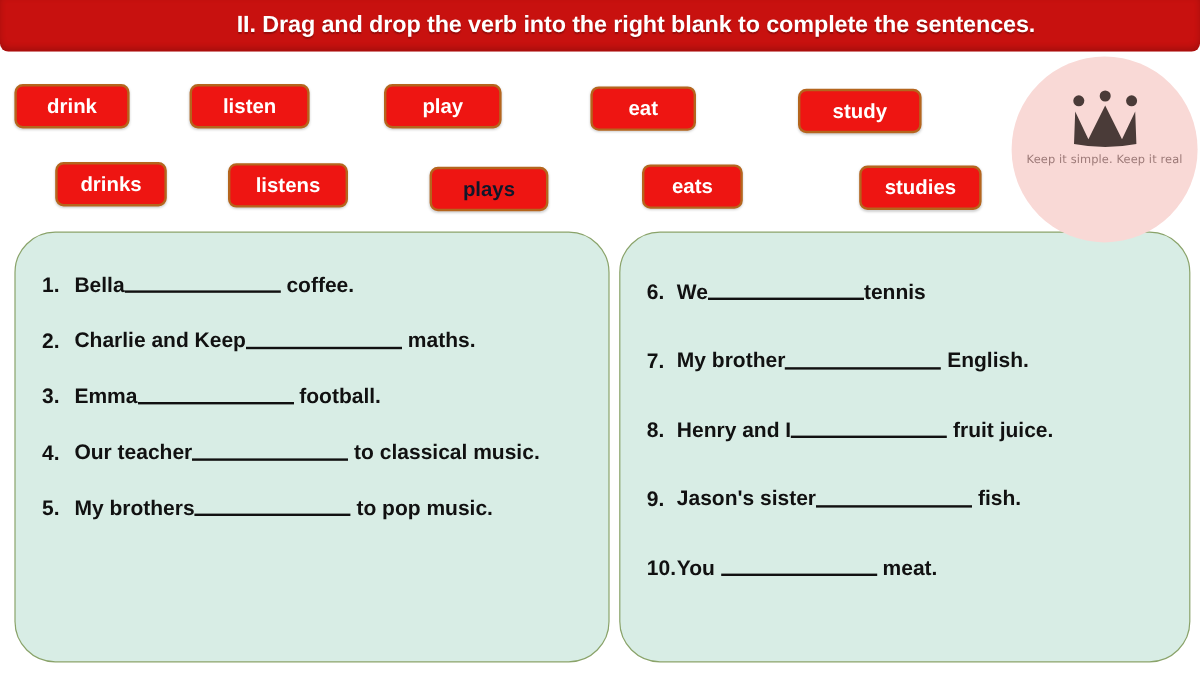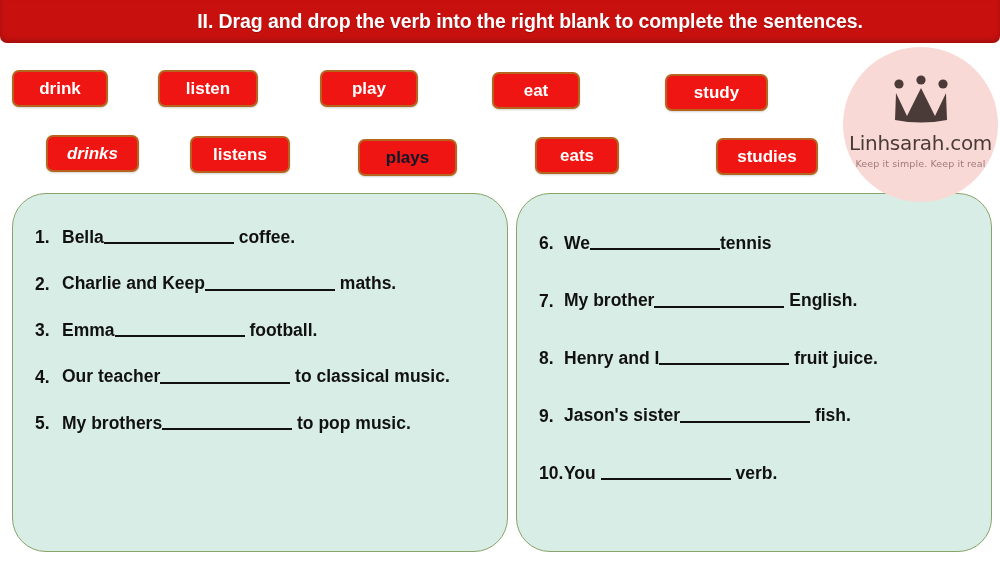--- a/index.html
+++ b/index.html
@@ -149,21 +149,21 @@
 <div id="header-banner">
   <div id="header-title">II. Drag and drop the verb into the right blank to complete the sentences.</div>
 </div>
 
 <div id="word-bank">
     <div class="chip" style="left: 12px; top: 70px; width: 96px; background: rgb(238, 21, 18); border-color: rgb(181, 101, 29); color: rgb(255, 255, 255);">drink</div>
     <div class="chip" style="left: 158px; top: 70px; width: 100px; background: rgb(238, 21, 18); border-color: rgb(181, 101, 29); color: rgb(255, 255, 255);">listen</div>
     <div class="chip" style="left: 320px; top: 70px; width: 98px; background: rgb(238, 21, 18); border-color: rgb(181, 101, 29); color: rgb(255, 255, 255);">play</div>
     <div class="chip" style="left: 492px; top: 72px; width: 88px; background: rgb(238, 21, 18); border-color: rgb(181, 101, 29); color: rgb(255, 255, 255);">eat</div>
     <div class="chip" style="left: 665px; top: 74px; width: 103px; background: rgb(238, 21, 18); border-color: rgb(181, 101, 29); color: rgb(255, 255, 255);">study</div>
-    <div class="chip" style="left: 46px; top: 135px; width: 93px; background: rgb(238, 21, 18); border-color: rgb(181, 101, 29); color: rgb(255, 255, 255); font-style: italic;">drinks</div>
+    <div class="chip" style="left: 46px; top: 135px; width: 93px; background: rgb(238, 21, 18); border-color: rgb(181, 101, 29); color: rgb(255, 255, 255);">drinks</div>
     <div class="chip" style="left: 190px; top: 136px; width: 100px; background: rgb(238, 21, 18); border-color: rgb(181, 101, 29); color: rgb(255, 255, 255);">listens</div>
     <div class="chip" style="left: 358px; top: 139px; width: 99px; background: rgb(238, 21, 18); border-color: rgb(181, 101, 29); color: #0f172a;">plays</div>
     <div class="chip" style="left: 535px; top: 137px; width: 84px; background: rgb(238, 21, 18); border-color: rgb(181, 101, 29); color: rgb(255, 255, 255);">eats</div>
     <div class="chip" style="left: 716px; top: 138px; width: 102px; background: rgb(238, 21, 18); border-color: rgb(181, 101, 29); color: rgb(255, 255, 255);">studies</div>
   </div>
 
 <div class="panel" id="panel-left">
   <div class="sentence-list">
       <div class="sentence">
         <span class="s-num">1.</span>
@@ -201,27 +201,26 @@
       <div class="sentence">
         <span class="s-num">8.</span>
         <span class="s-body"><span class="s-pre">Henry and I</span><span class="s-blank" style="width: 130px;"></span><span class="s-post"> fruit juice.</span></span>
       </div>
       <div class="sentence">
         <span class="s-num">9.</span>
         <span class="s-body"><span class="s-pre">Jason's sister</span><span class="s-blank" style="width: 130px;"></span><span class="s-post"> fish.</span></span>
       </div>
       <div class="sentence">
         <span class="s-num">10.</span>
-        <span class="s-body"><span class="s-pre">You </span><span class="s-blank" style="width: 130px;"></span><span class="s-post"> verb.</span></span>
+        <span class="s-body"><span class="s-pre">You </span><span class="s-blank" style="width: 130px;"></span><span class="s-post"> meat.</span></span>
       </div>
     </div>
 </div>
 
 <div id="logo-badge">
   <svg id="crown-icon" viewBox="0 0 62 50">
     <circle cx="9" cy="9" r="4.6" fill="#4a3b38"></circle>
     <circle cx="31" cy="5" r="4.6" fill="#4a3b38"></circle>
     <circle cx="53" cy="9" r="4.6" fill="#4a3b38"></circle>
     <path d="M6 18 L17 41 L31 13 L45 41 L56 18 L57 45 Q31 50 5 45 Z" fill="#4a3b38"></path>
   </svg>
-  <div id="logo-name">Linhsarah.com</div>
   <div id="logo-tagline">Keep it simple. Keep it real</div>
 </div>
 
 </body></html>

